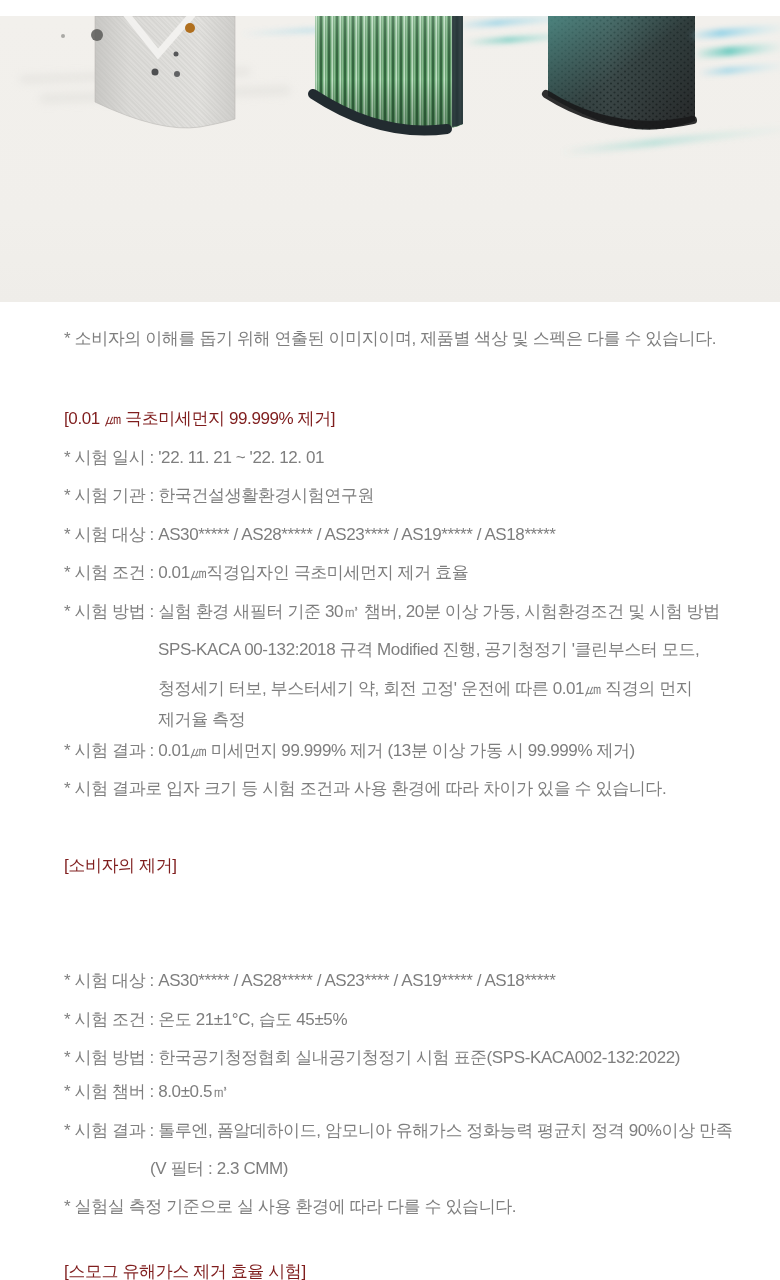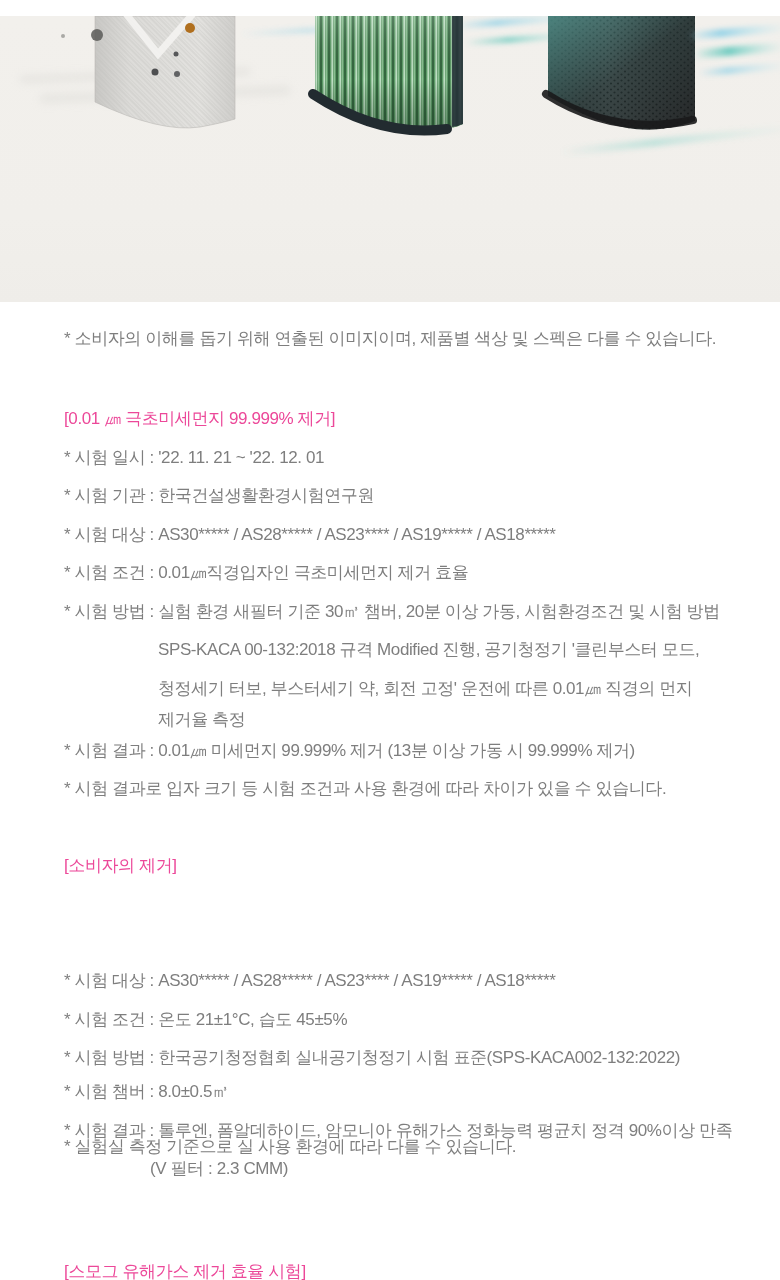--- a/index.html
+++ b/index.html
@@ -26,21 +26,21 @@
     position: absolute;
     left: 64px;
     width: 700px;
     font-size: 17px;
     line-height: 23px;
     letter-spacing: -0.4px;
     color: #7e7e7e;
     white-space: nowrap;
   }
   .tline.indent { left: 158px; }
-  .tline.title { color: #ec4899; }
+  .tline.title { color: #7f1d1d; }
 </style>
 </head>
 <body>
 
 <div id="page">
 
   <div id="hero">
     <svg width="780" height="286" viewBox="0 0 780 286">
       <defs>
         <linearGradient id="whiteBody" x1="0" y1="0" x2="1" y2="0">
@@ -159,17 +159,17 @@
   <div class="tline" style="top:723px">* 시험 결과 : 0.01㎛ 미세먼지 99.999% 제거 (13분 이상 가동 시 99.999% 제거)</div>
   <div class="tline" style="top:761px">* 시험 결과로 입자 크기 등 시험 조건과 사용 환경에 따라 차이가 있을 수 있습니다.</div>
 
   <div class="tline title" style="top:838px">[소비자의 제거]</div>
   <div class="tline" style="top:953px">* 시험 대상 : AS30***** / AS28***** / AS23**** / AS19***** / AS18*****</div>
   <div class="tline" style="top:992px">* 시험 조건 : 온도 21±1°C, 습도 45±5%</div>
   <div class="tline" style="top:1030px">* 시험 방법 : 한국공기청정협회 실내공기청정기 시험 표준(SPS-KACA002-132:2022)</div>
   <div class="tline" style="top:1064px">* 시험 챔버 : 8.0±0.5㎥</div>
   <div class="tline" style="top:1103px">* 시험 결과 : 톨루엔, 폼알데하이드, 암모니아 유해가스 정화능력 평균치 정격 90%이상 만족</div>
   <div class="tline indent" style="top:1141px;left:150px">(V 필터 : 2.3 CMM)</div>
-  <div class="tline" style="top:1119px">* 실험실 측정 기준으로 실 사용 환경에 따라 다를 수 있습니다.</div>
+  <div class="tline" style="top:1179px">* 실험실 측정 기준으로 실 사용 환경에 따라 다를 수 있습니다.</div>
 
   <div class="tline title" style="top:1244px">[스모그 유해가스 제거 효율 시험]</div>
 
 </div>
 
 </body></html>

